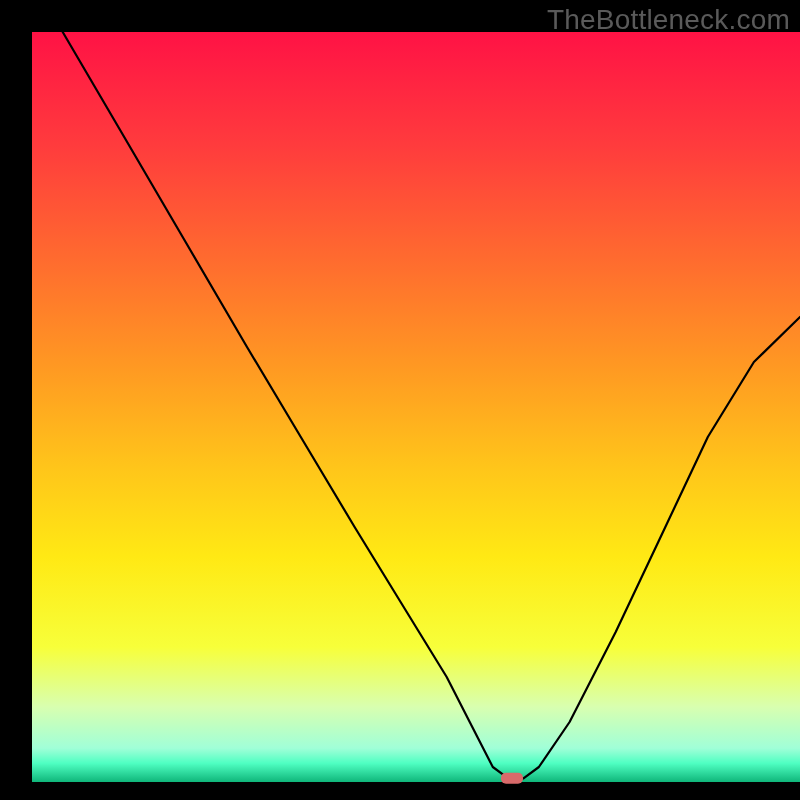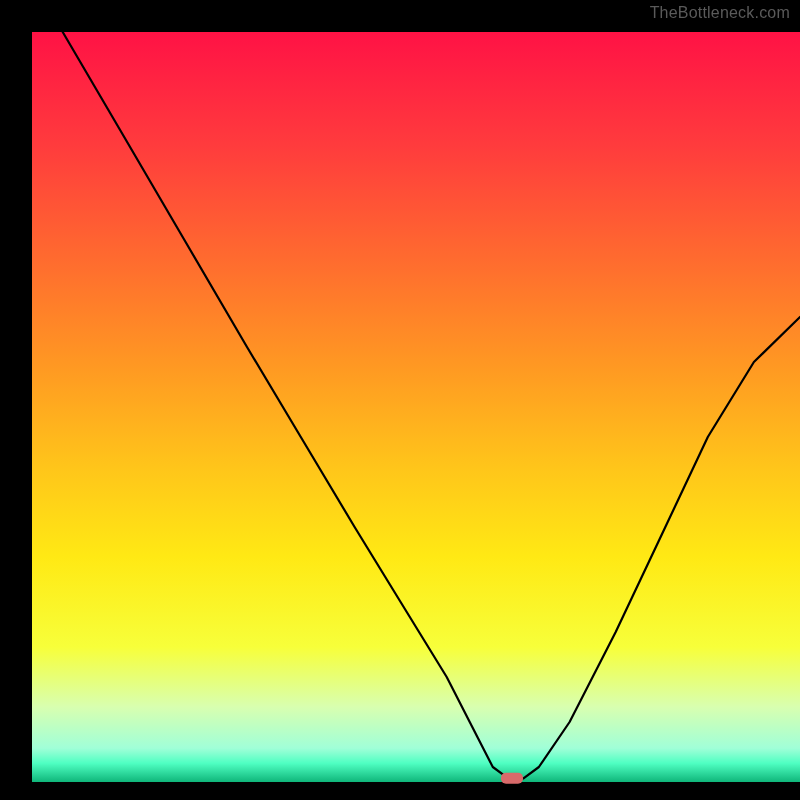--- a/index.html
+++ b/index.html
@@ -13,21 +13,21 @@
   .chart-container {
     position: relative;
     width: 800px;
     height: 800px;
   }
   .watermark {
     position: absolute;
     top: 4px;
     right: 10px;
     font-family: Arial, Helvetica, sans-serif;
-    font-size: 16px;
+    font-size: 28px;
     font-weight: 500;
     color: #5a5a5a;
     z-index: 10;
     letter-spacing: 0.2px;
   }
   svg {
     display: block;
   }
 </style>
 </head>

